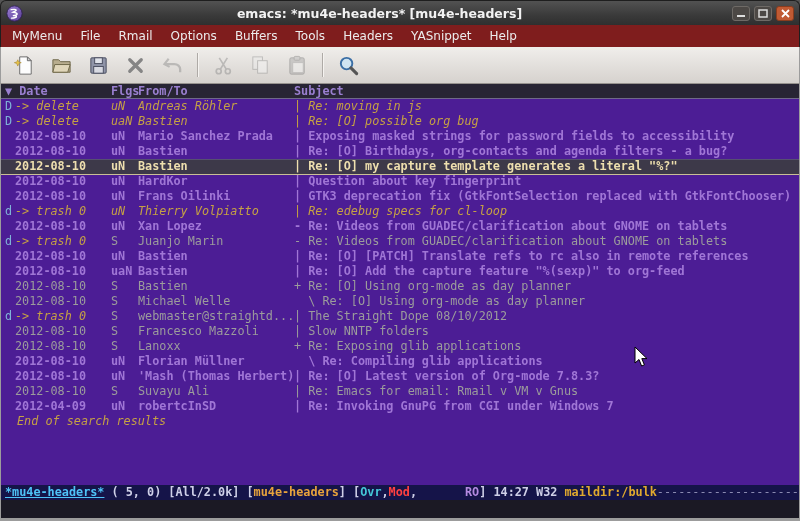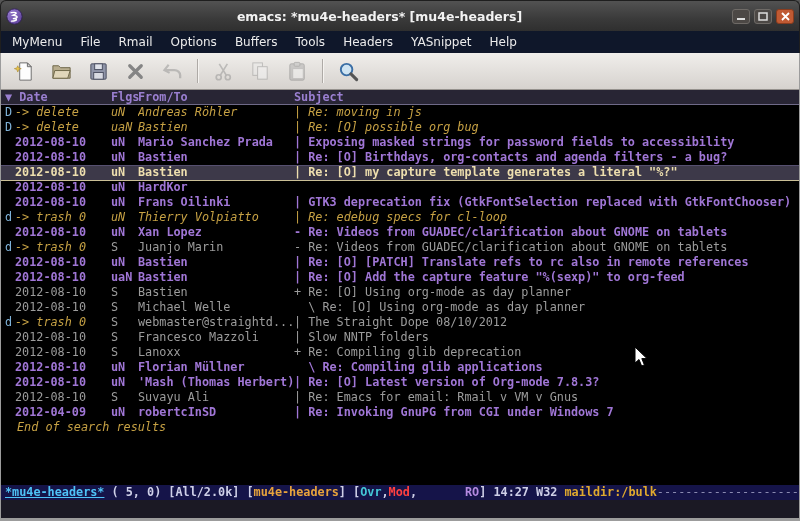--- a/index.html
+++ b/index.html
@@ -8,35 +8,35 @@
     position:relative; width:800px; height:521px;
     font-family:"DejaVu Sans", sans-serif;
     display:flex; flex-direction:column; overflow:hidden;
   }
   
   .titlebar {
     height:25px; flex:none;
     background:linear-gradient(#525252,#3a3a3a 60%,#2f2f2f);
     border:1px solid #1e1e1e; border-bottom:none;
     border-radius:6px 6px 0 0;
-    display:flex; align-items:center; padding:15px 5px;
+    display:flex; align-items:center; padding:9px 5px;
     color:#f2f2f2; font-size:12.5px; font-weight:bold;
   }
   .title-text { flex:1; text-align:center; white-space:nowrap; overflow:hidden; }
   .title-icon { width:17px; height:17px; flex:none; margin-right:4px; }
   .win-buttons { display:flex; gap:4px; flex:none; }
   .wbtn {
     width:18px; height:15px; border-radius:3px;
     background:#4c4845; border:1px solid #6e6a66;
     display:flex; align-items:center; justify-content:center;
   }
   .wbtn.close { background:#c05a33; border-color:#8a3c1e; }
   
   .menubar {
-    height:22px; flex:none; background:#0f172a;
+    height:22px; flex:none; background:#7f1d1d;
     border-left:1px solid #1e1e1e; border-right:1px solid #1e1e1e;
     display:flex; align-items:center; padding-left:2px;
     color:#ececec; font-size:12px;
   }
   .menu-item { padding:3px 9px; cursor:default; }
   
   .toolbar {
     height:37px; flex:none;
     background:linear-gradient(#f0eeeb,#d6d2ce);
     border-left:1px solid #9c9c9c; border-right:1px solid #9c9c9c;
@@ -48,21 +48,21 @@
     display:flex; align-items:center; justify-content:center; padding:0;
   }
   .tb-btn svg { width:23px; height:23px; }
   .tb-btn.disabled { opacity:.45; filter:grayscale(1); }
   .tb-sep { width:1px; height:24px; background:#aeaaa6; box-shadow:1px 0 0 #f5f3f0; margin:0 3px; }
   
   .ebody {
     flex:1; display:flex; flex-direction:column; min-height:0;
     border-left:1px solid #9c9c9c; border-right:1px solid #9c9c9c;
     border-bottom:3px solid #9c9c9c;
-    background:#000000;
+    background:#4c1d95;
     font-family:"DejaVu Sans Mono", monospace; font-size:11.8px;
   }
   .headerline {
     height:15px; line-height:15px; flex:none;
     background:#282534; border-bottom:1px solid #6f6a88;
     display:flex; white-space:pre; font-weight:bold; color:#9a7fd0;
   }
   .h-date { width:110px; padding-left:4px; flex:none; }
   .h-flags { width:27px; flex:none; }
   .h-from { width:156px; flex:none; }
@@ -225,32 +225,32 @@
       <span class="h-subject">Subject</span>
     </div>
 
     <div class="content">
       <div>
           <div class="row"><span class="c-mark f-mark">D</span><span class="c-date f-deleted">-&gt; delete</span><span class="c-flags f-deleted">uN</span><span class="c-from f-deleted">Andreas Röhler</span><span class="c-subject f-deleted">| Re: moving in js</span></div>
           <div class="row"><span class="c-mark f-mark">D</span><span class="c-date f-deleted">-&gt; delete</span><span class="c-flags f-deleted">uaN</span><span class="c-from f-deleted">Bastien</span><span class="c-subject f-deleted">| Re: [O] possible org bug</span></div>
           <div class="row"><span class="c-mark f-unread"></span><span class="c-date f-unread">2012-08-10</span><span class="c-flags f-unread">uN</span><span class="c-from f-unread">Mario Sanchez Prada</span><span class="c-subject f-unread">| Exposing masked strings for password fields to accessibility</span></div>
           <div class="row"><span class="c-mark f-unread"></span><span class="c-date f-unread">2012-08-10</span><span class="c-flags f-unread">uN</span><span class="c-from f-unread">Bastien</span><span class="c-subject f-unread">| Re: [O] Birthdays, org-contacts and agenda filters - a bug?</span></div>
           <div class="row current-row"><span class="c-mark f-current"></span><span class="c-date f-current">2012-08-10</span><span class="c-flags f-current">uN</span><span class="c-from f-current">Bastien</span><span class="c-subject f-current">| Re: [O] my capture template generates a literal "%?"</span></div>
-          <div class="row"><span class="c-mark f-unread"></span><span class="c-date f-unread">2012-08-10</span><span class="c-flags f-unread">uN</span><span class="c-from f-unread">HardKor</span></div>
+          <div class="row"><span class="c-mark f-unread"></span><span class="c-date f-unread">2012-08-10</span><span class="c-flags f-unread">uN</span><span class="c-from f-unread">HardKor</span><span class="c-subject f-unread">| Question about key fingerprint</span></div>
           <div class="row"><span class="c-mark f-unread"></span><span class="c-date f-unread">2012-08-10</span><span class="c-flags f-unread">uN</span><span class="c-from f-unread">Frans Oilinki</span><span class="c-subject f-unread">| GTK3 deprecation fix (GtkFontSelection replaced with GtkFontChooser)</span></div>
           <div class="row"><span class="c-mark f-mark">d</span><span class="c-date f-deleted">-&gt; trash 0</span><span class="c-flags f-deleted">uN</span><span class="c-from f-deleted">Thierry Volpiatto</span><span class="c-subject f-deleted">| Re: edebug specs for cl-loop</span></div>
           <div class="row"><span class="c-mark f-unread"></span><span class="c-date f-unread">2012-08-10</span><span class="c-flags f-unread">uN</span><span class="c-from f-unread">Xan Lopez</span><span class="c-subject f-unread">- Re: Videos from GUADEC/clarification about GNOME on tablets</span></div>
           <div class="row"><span class="c-mark f-mark">d</span><span class="c-date f-deleted">-&gt; trash 0</span><span class="c-flags f-read">S</span><span class="c-from f-read">Juanjo Marin</span><span class="c-subject f-read">- Re: Videos from GUADEC/clarification about GNOME on tablets</span></div>
           <div class="row"><span class="c-mark f-unread"></span><span class="c-date f-unread">2012-08-10</span><span class="c-flags f-unread">uN</span><span class="c-from f-unread">Bastien</span><span class="c-subject f-unread">| Re: [O] [PATCH] Translate refs to rc also in remote references</span></div>
           <div class="row"><span class="c-mark f-unread"></span><span class="c-date f-unread">2012-08-10</span><span class="c-flags f-unread">uaN</span><span class="c-from f-unread">Bastien</span><span class="c-subject f-unread">| Re: [O] Add the capture feature "%(sexp)" to org-feed</span></div>
           <div class="row"><span class="c-mark f-read"></span><span class="c-date f-read">2012-08-10</span><span class="c-flags f-read">S</span><span class="c-from f-read">Bastien</span><span class="c-subject f-read">+ Re: [O] Using org-mode as day planner</span></div>
           <div class="row"><span class="c-mark f-read"></span><span class="c-date f-read">2012-08-10</span><span class="c-flags f-read">S</span><span class="c-from f-read">Michael Welle</span><span class="c-subject f-read">  \ Re: [O] Using org-mode as day planner</span></div>
           <div class="row"><span class="c-mark f-mark">d</span><span class="c-date f-deleted">-&gt; trash 0</span><span class="c-flags f-read">S</span><span class="c-from f-read">webmaster@straightd...</span><span class="c-subject f-read">| The Straight Dope 08/10/2012</span></div>
           <div class="row"><span class="c-mark f-read"></span><span class="c-date f-read">2012-08-10</span><span class="c-flags f-read">S</span><span class="c-from f-read">Francesco Mazzoli</span><span class="c-subject f-read">| Slow NNTP folders</span></div>
-          <div class="row"><span class="c-mark f-read"></span><span class="c-date f-read">2012-08-10</span><span class="c-flags f-read">S</span><span class="c-from f-read">Lanoxx</span><span class="c-subject f-read">+ Re: Compiling glib deprecation</span></div>
+          <div class="row"><span class="c-mark f-read"></span><span class="c-date f-read">2012-08-10</span><span class="c-flags f-read">S</span><span class="c-from f-read">Lanoxx</span><span class="c-subject f-read">+ Re: Exposing glib applications</span></div>
           <div class="row"><span class="c-mark f-unread"></span><span class="c-date f-unread">2012-08-10</span><span class="c-flags f-unread">uN</span><span class="c-from f-unread">Florian Müllner</span><span class="c-subject f-unread">  \ Re: Compiling glib applications</span></div>
           <div class="row"><span class="c-mark f-unread"></span><span class="c-date f-unread">2012-08-10</span><span class="c-flags f-unread">uN</span><span class="c-from f-unread">'Mash (Thomas Herbert)</span><span class="c-subject f-unread">| Re: [O] Latest version of Org-mode 7.8.3?</span></div>
           <div class="row"><span class="c-mark f-read"></span><span class="c-date f-read">2012-08-10</span><span class="c-flags f-read">S</span><span class="c-from f-read">Suvayu Ali</span><span class="c-subject f-read">| Re: Emacs for email: Rmail v VM v Gnus</span></div>
           <div class="row"><span class="c-mark f-unread"></span><span class="c-date f-unread">2012-04-09</span><span class="c-flags f-unread">uN</span><span class="c-from f-unread">robertcInSD</span><span class="c-subject f-unread">| Re: Invoking GnuPG from CGI under Windows 7</span></div>
         </div>
       <div class="end-line">End of search results</div>
     </div>
 
     <div class="modeline"><span class="ml-buffer">*mu4e-headers*</span><span class="ml-plain"> ( 5, 0) </span><span class="ml-plain">[All/2.0k] </span><span class="ml-plain">[</span><span class="ml-orange">mu4e-headers</span><span class="ml-plain">] </span><span class="ml-plain">[</span><span class="ml-teal">Ovr</span><span class="ml-plain">,</span><span class="ml-red">Mod</span><span class="ml-plain">,</span><span class="ml-violet">RO</span><span class="ml-plain">] </span><span class="ml-plain">14:27 </span><span class="ml-plain">W32 </span><span class="ml-gold">maildir:/bulk</span><span class="ml-dim">------------------------------------------------------</span></div>
     <div class="minibuffer"></div>

